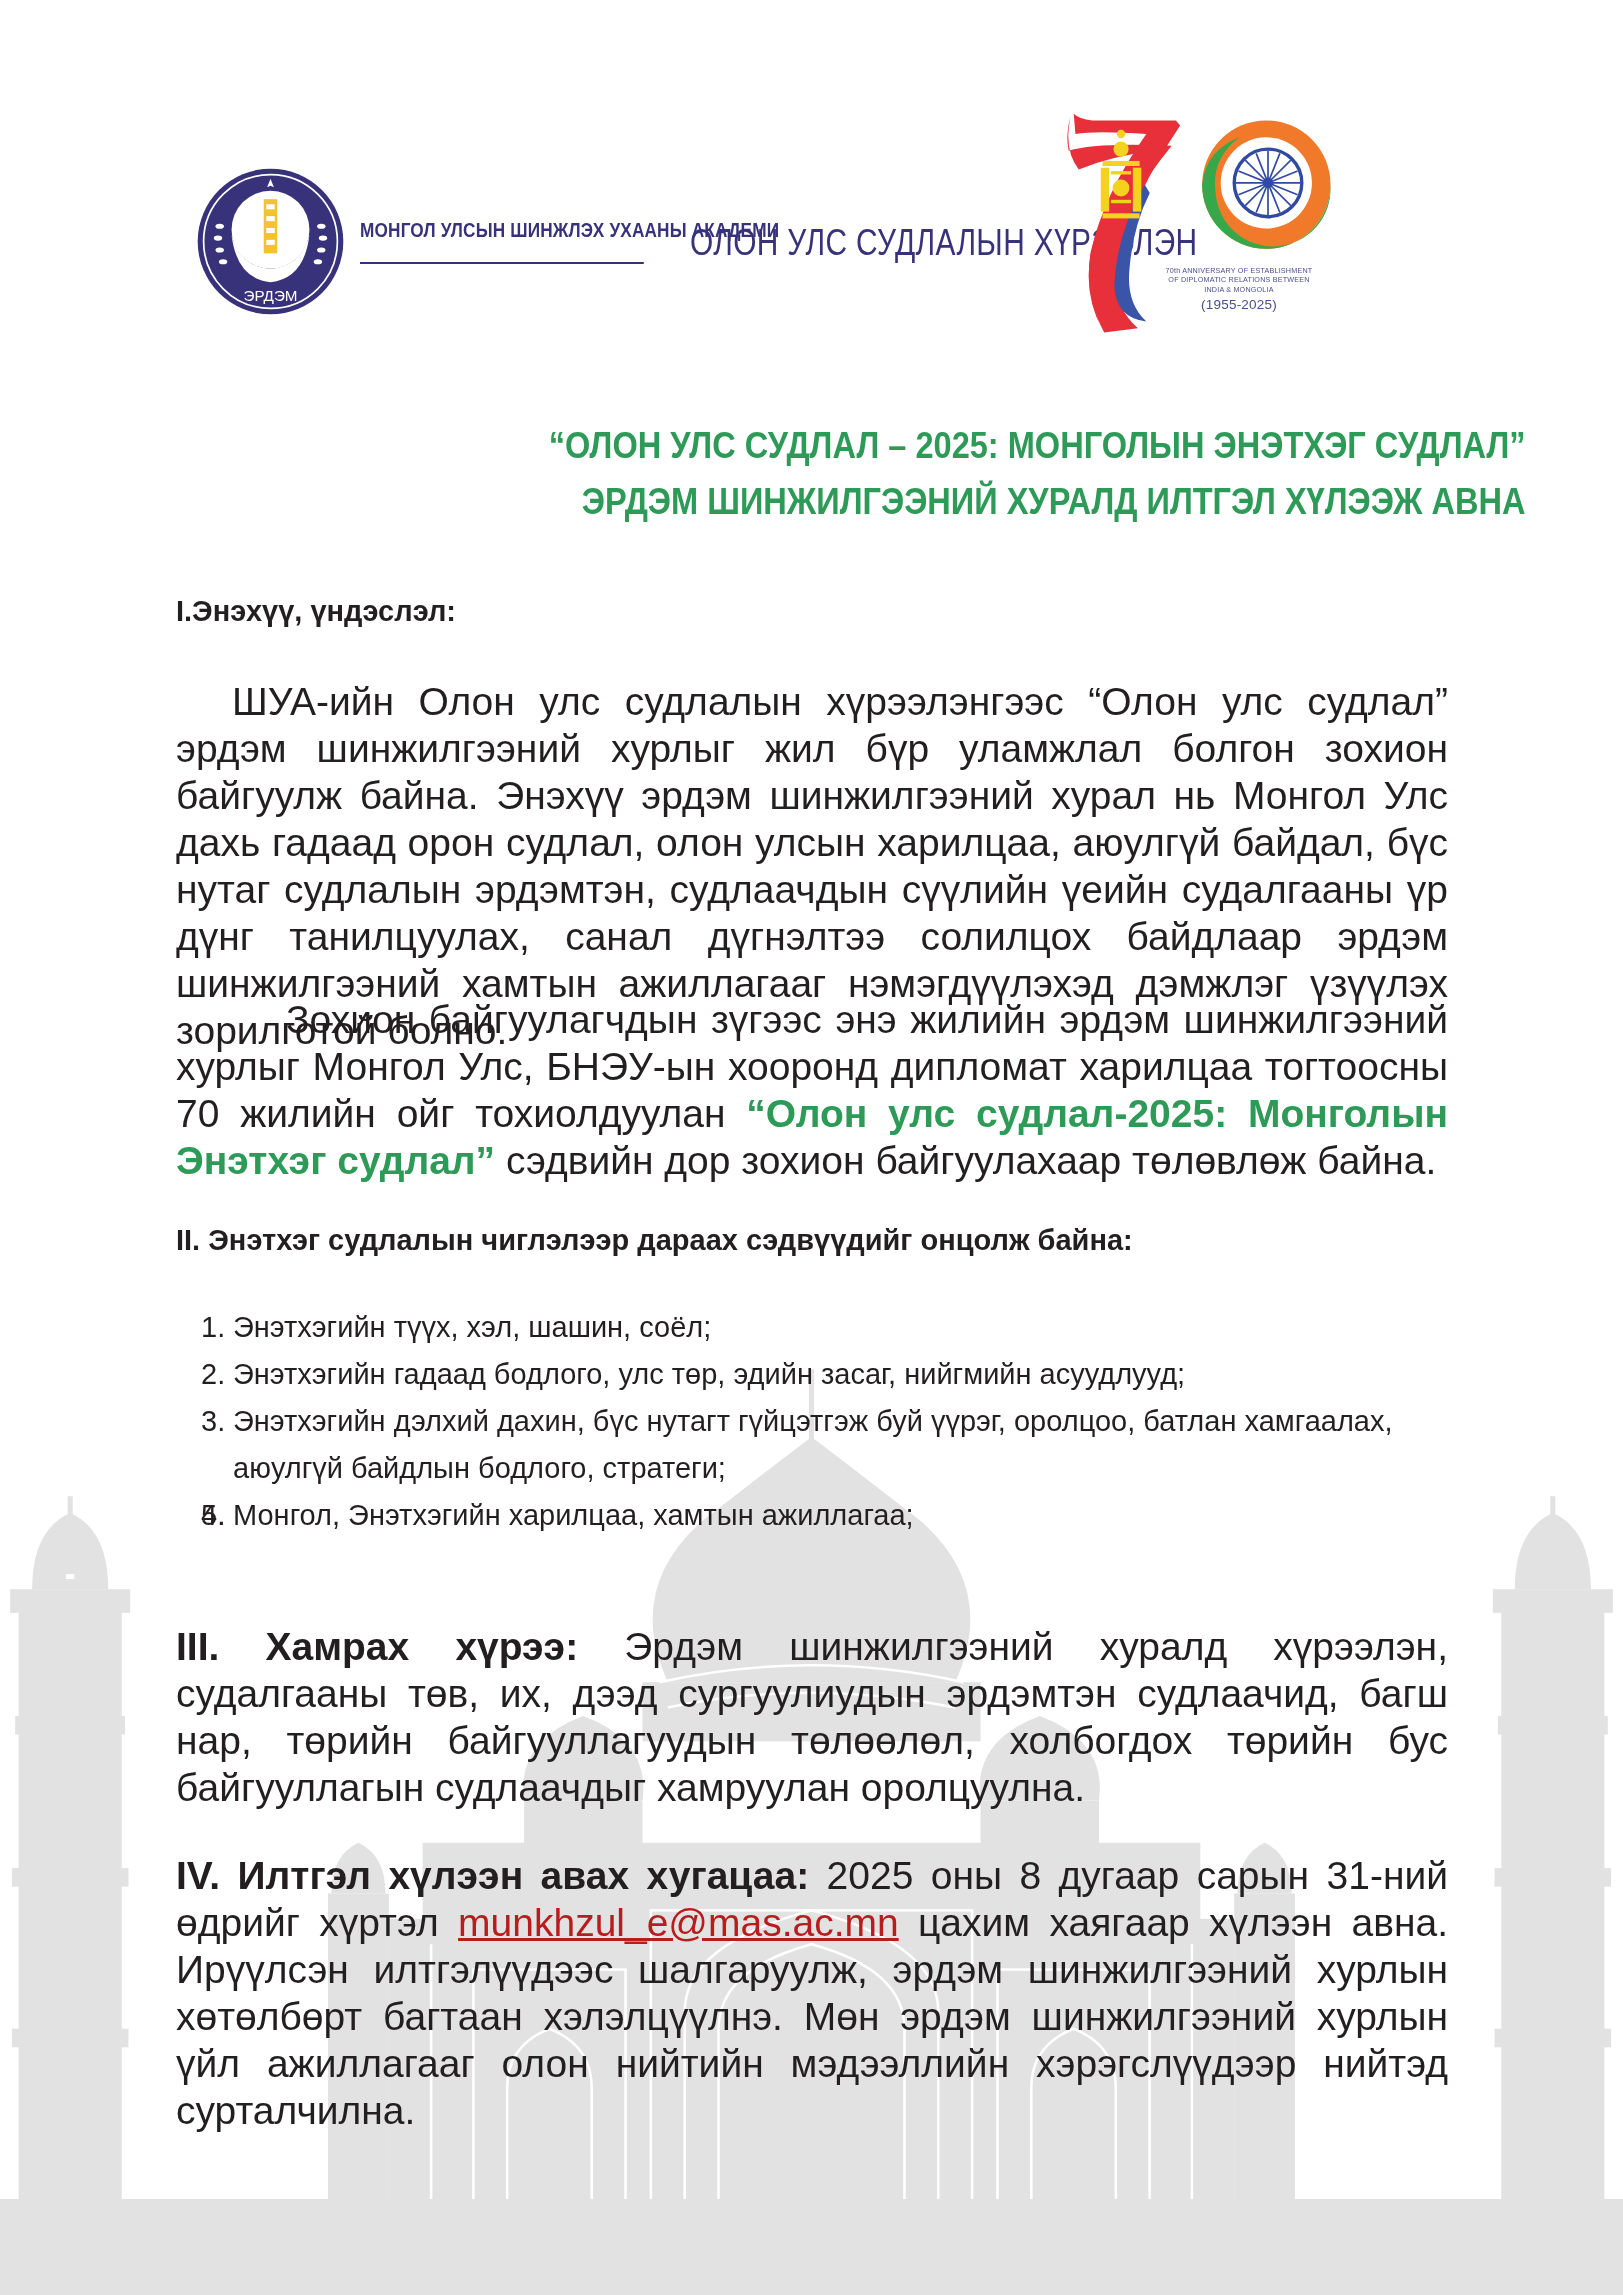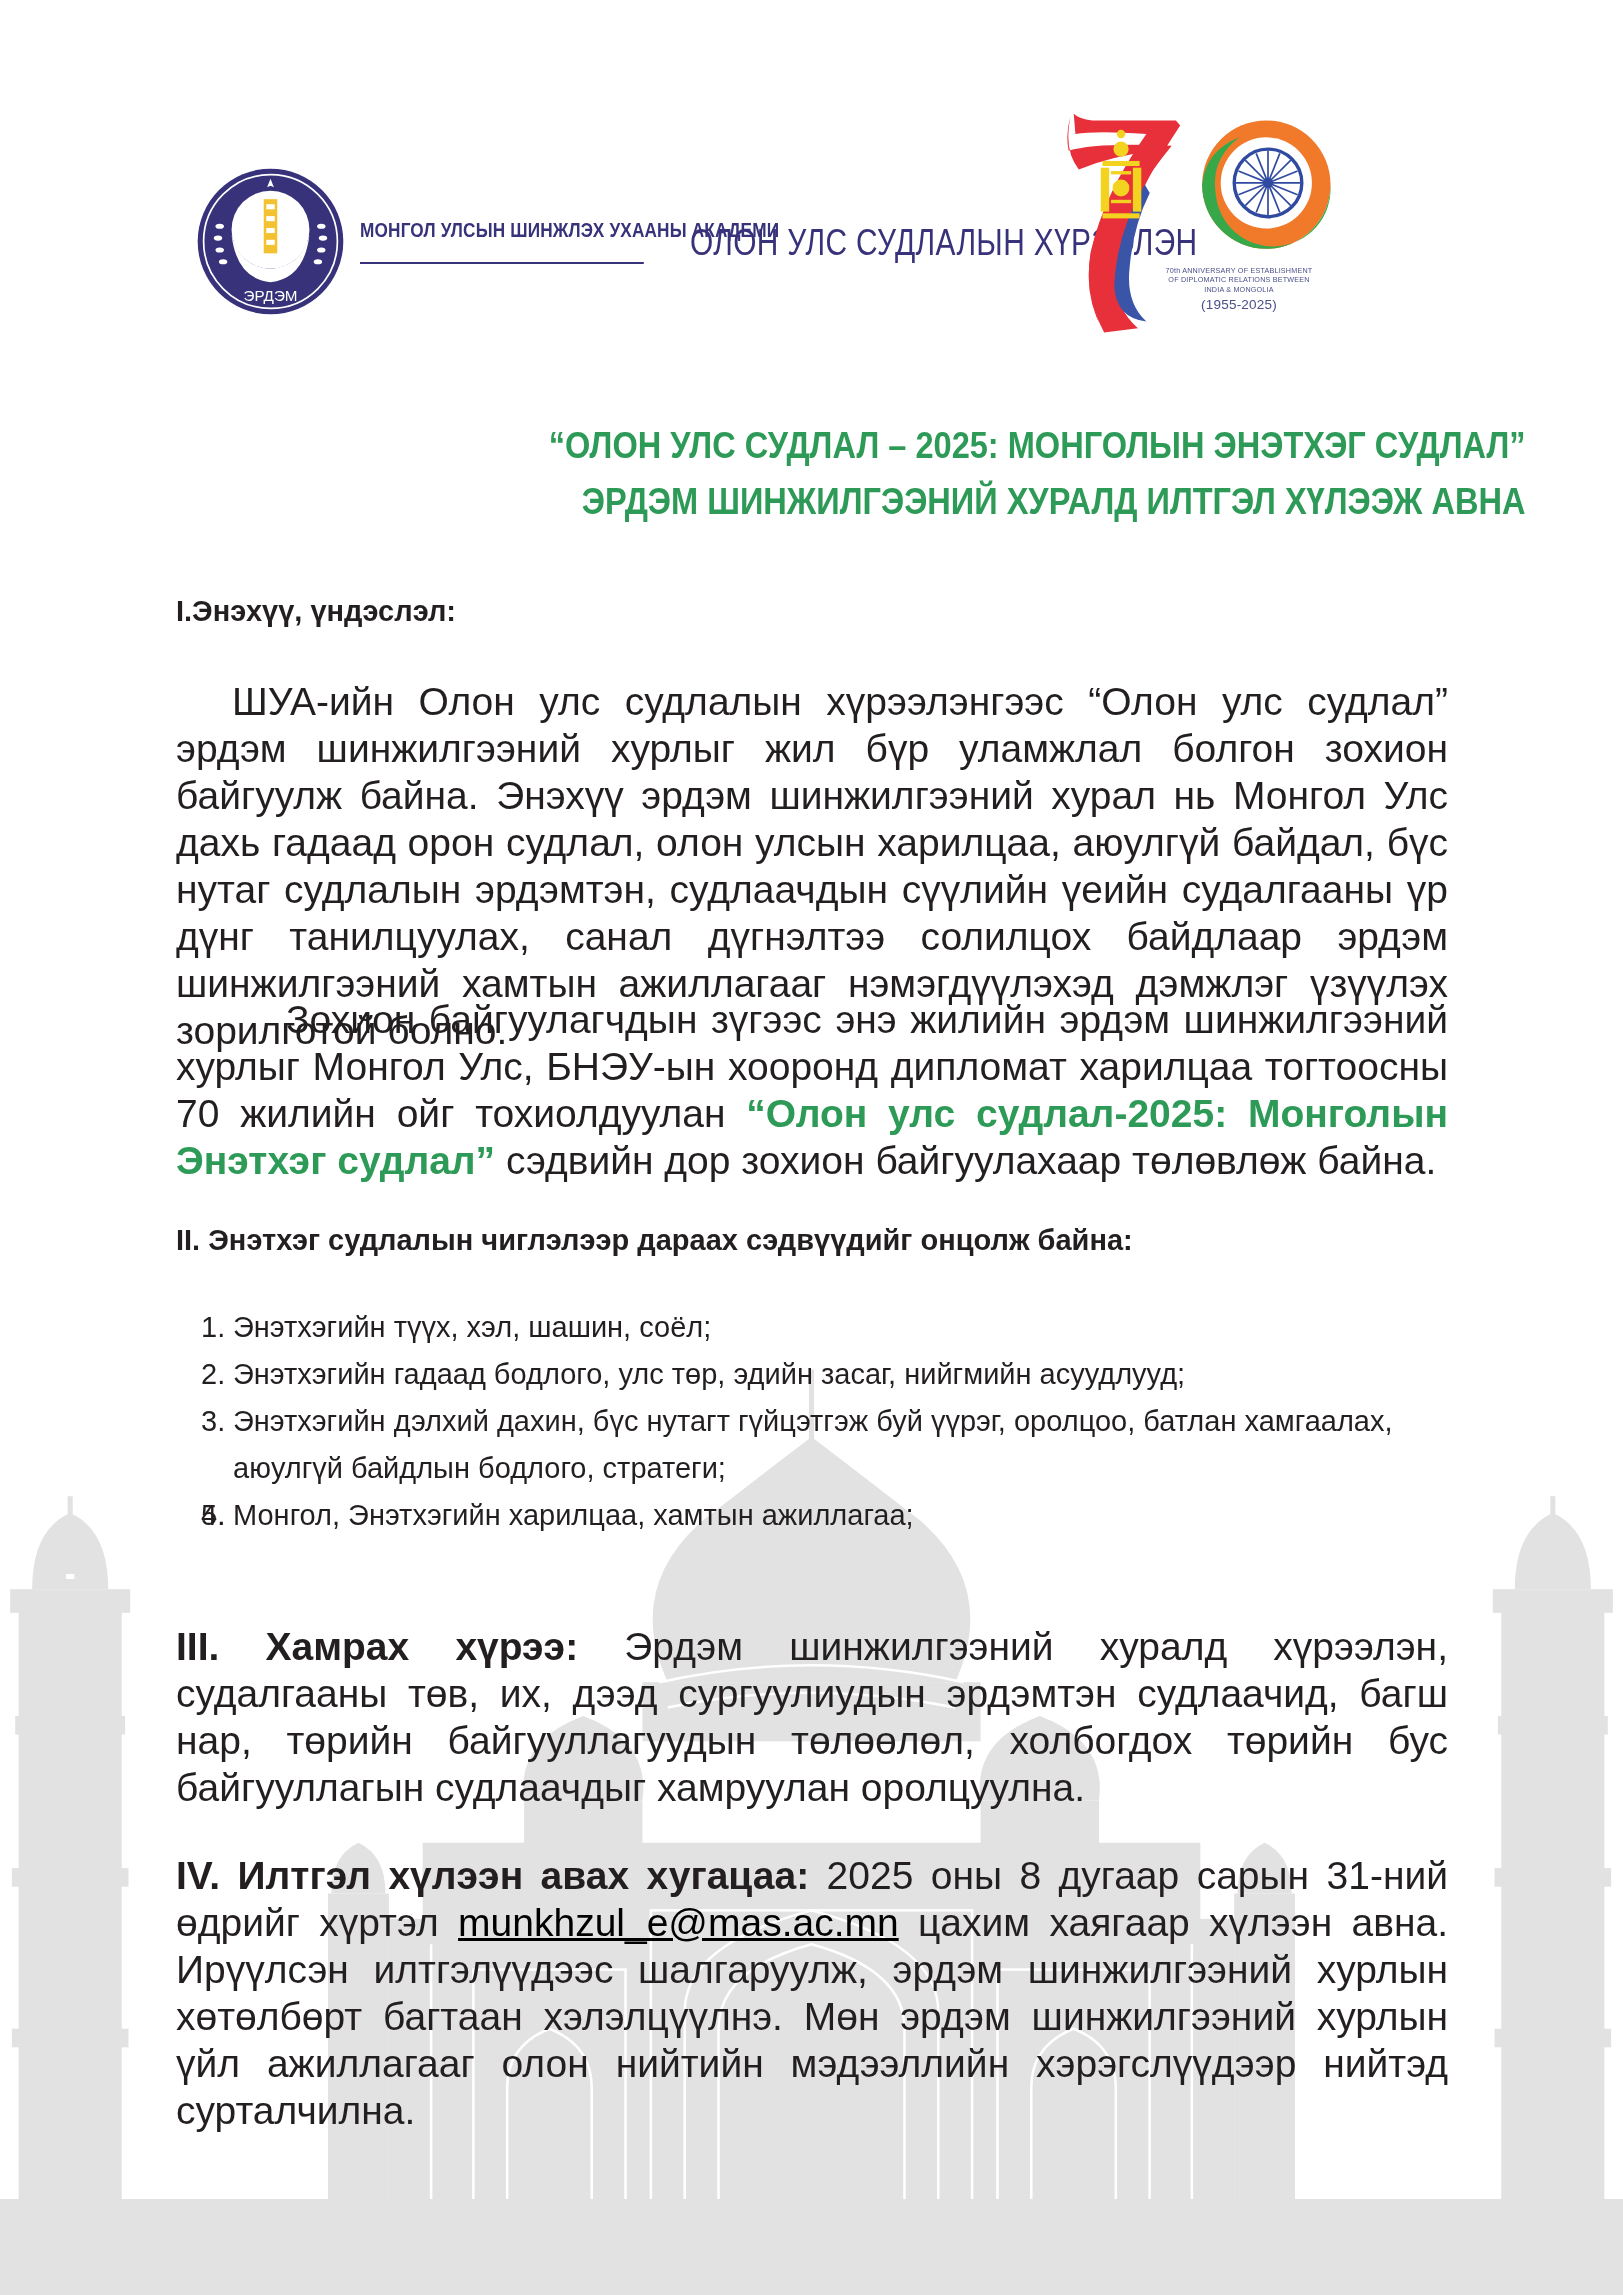--- a/index.html
+++ b/index.html
@@ -142,21 +142,21 @@
       font-size: 39px;
     }
     .para .indent1 { display: inline-block; width: 56px; }
     .para .indent2 { display: inline-block; width: 110px; }
     .para b { font-weight: bold; }
     .green-bold {
       color: #2e9a57;
       font-weight: bold;
     }
     .email-link {
-      color: #000000;
+      color: #b91c1c;
       text-decoration: underline;
     }
 
     .topic-list {
       position: absolute;
       left: 0;
       top: 1304px;
       width: 1272px;
       margin: 0;
       padding: 0;

